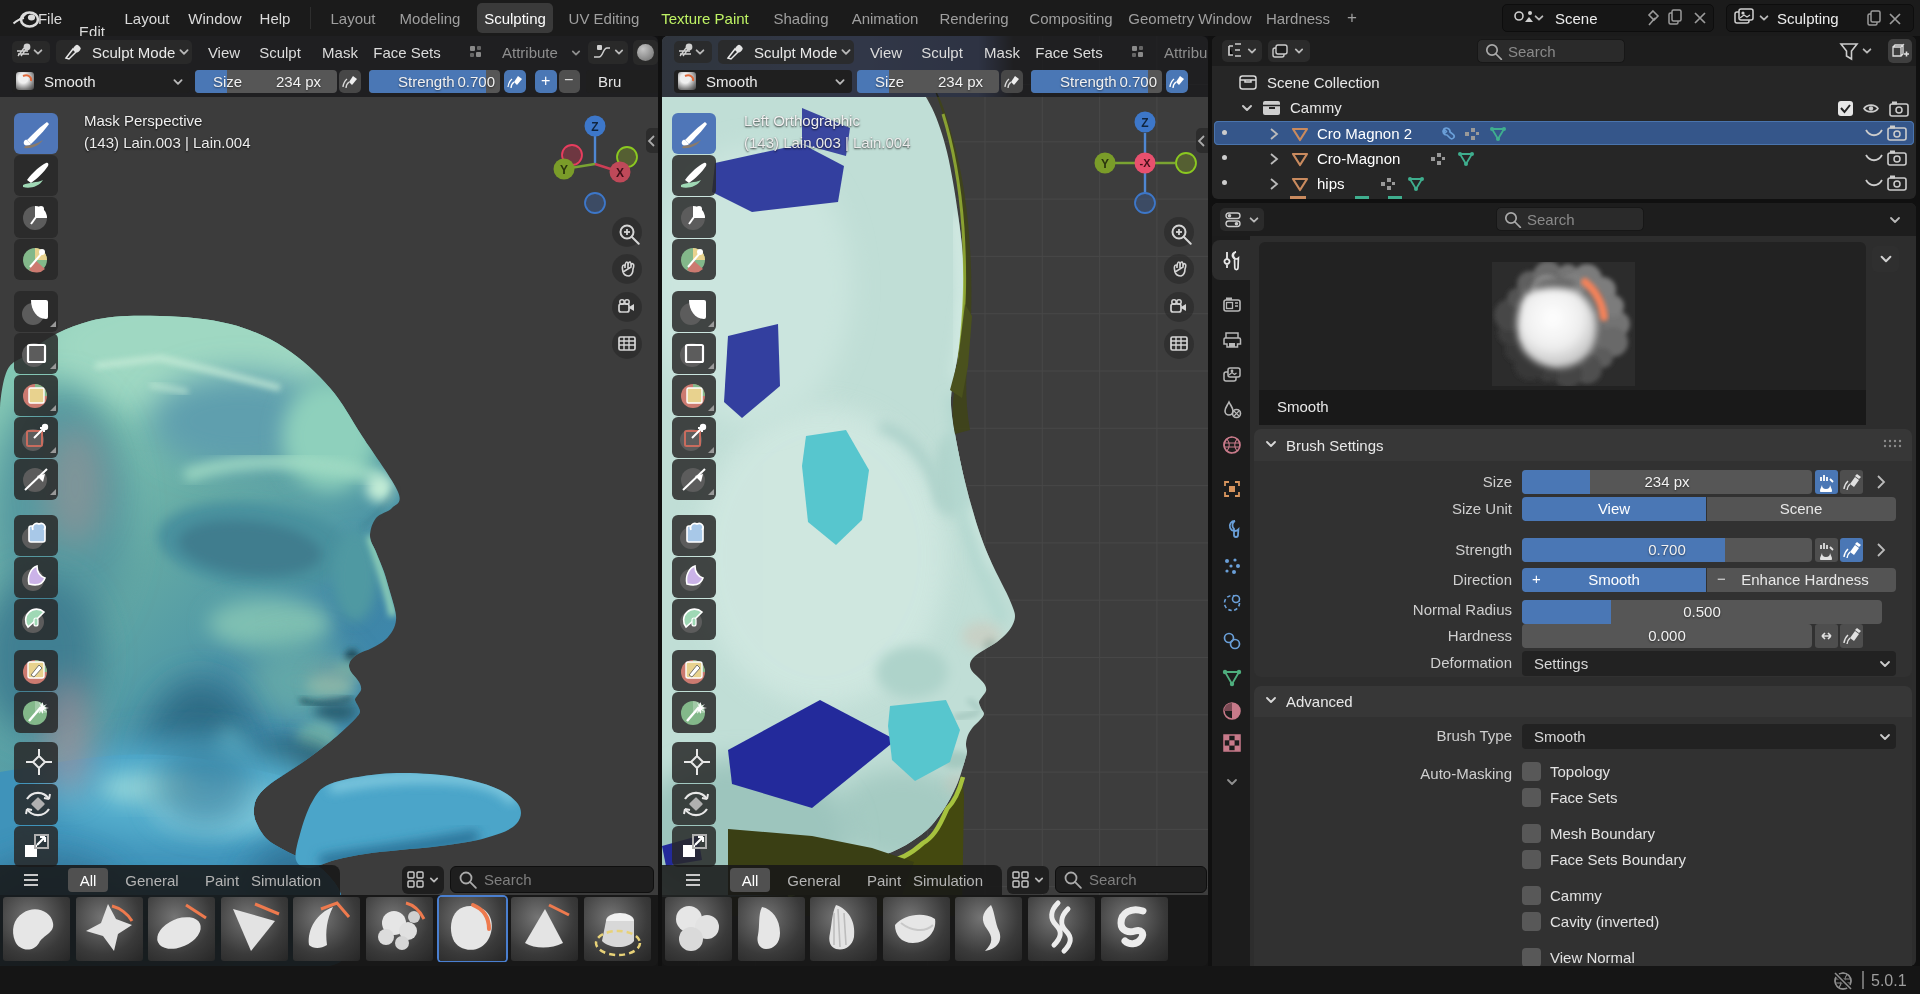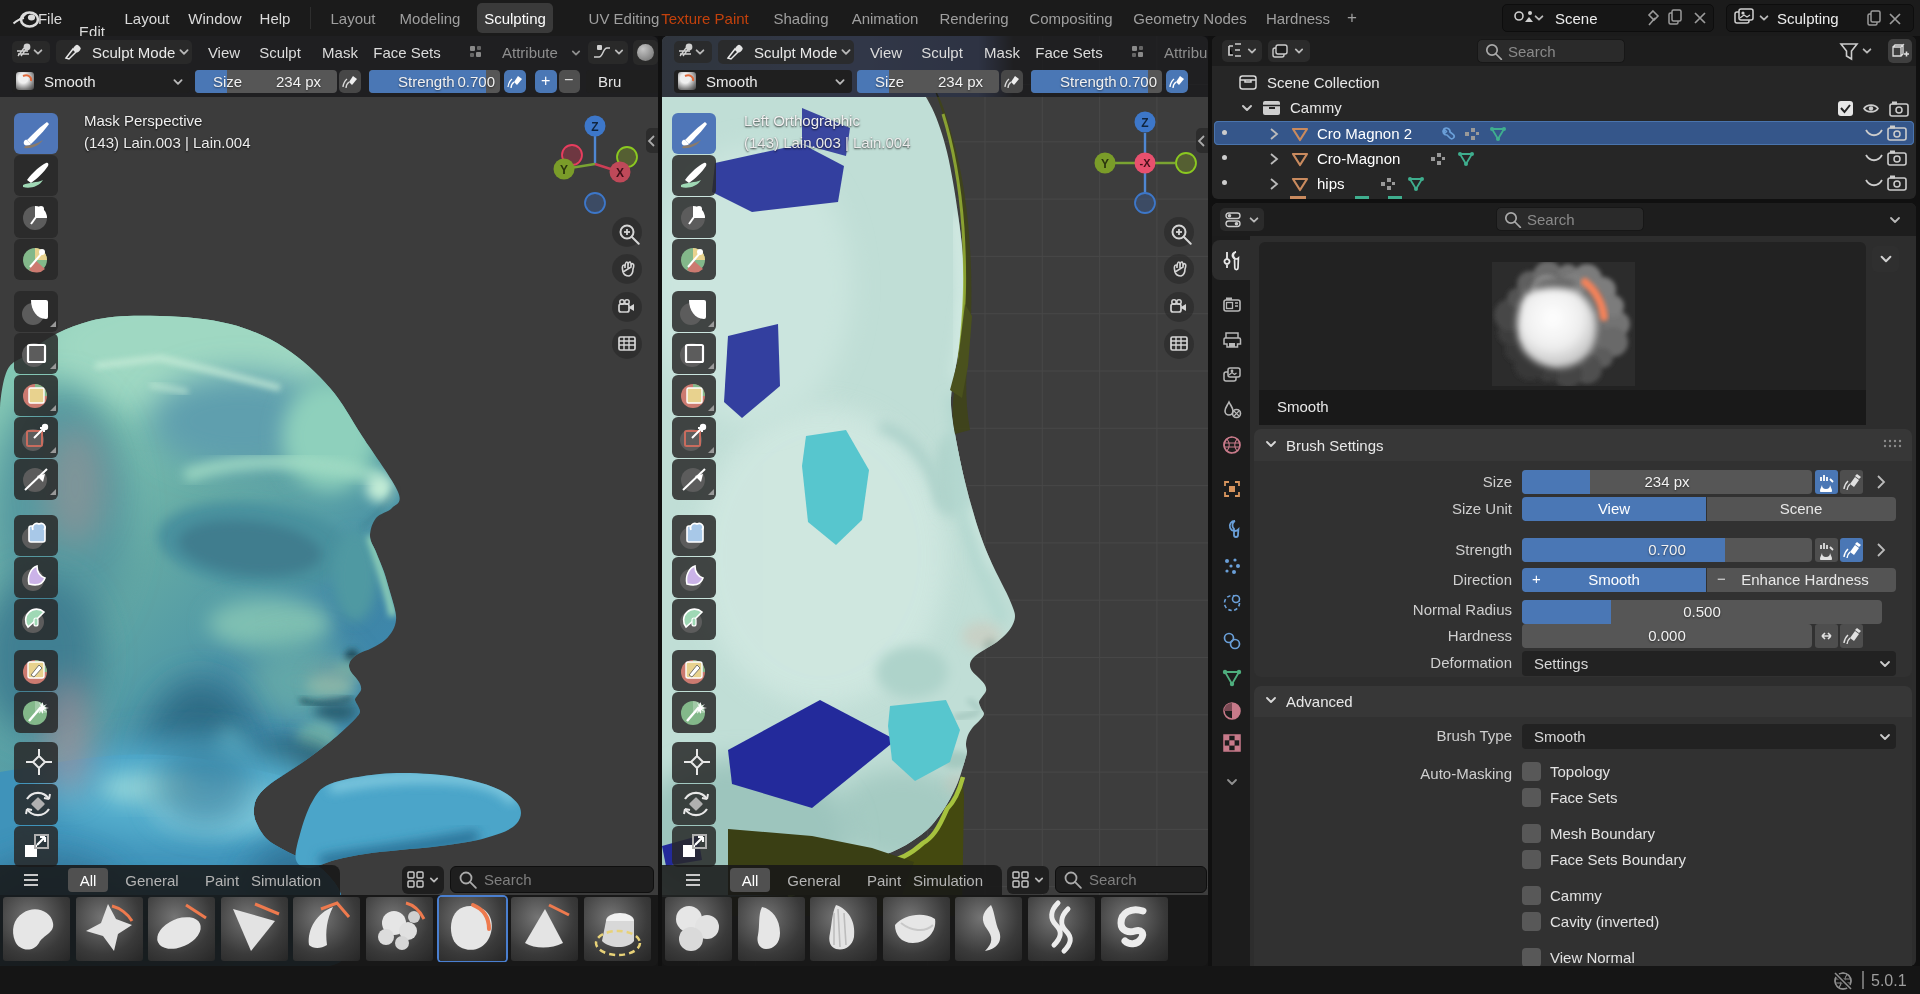--- a/index.html
+++ b/index.html
@@ -24,27 +24,27 @@
 <div class="tx" style="left:50px;top:10px;transform:translateX(-50%);color:#dadada;">File</div>
 <div class="tx" style="left:92px;top:23px;transform:translateX(-50%);color:#dadada;">Edit</div>
 <div class="tx" style="left:147px;top:10px;transform:translateX(-50%);color:#dadada;">Layout</div>
 <div class="tx" style="left:215px;top:10px;transform:translateX(-50%);color:#dadada;">Window</div>
 <div class="tx" style="left:275px;top:10px;transform:translateX(-50%);color:#dadada;">Help</div>
 <div class="a" style="left:310px;top:7px;width:1px;height:22px;background:#2e2e2e;"></div>
 <div class="tx" style="left:353px;top:10px;transform:translateX(-50%);color:#9f9f9f;">Layout</div>
 <div class="tx" style="left:430px;top:10px;transform:translateX(-50%);color:#9f9f9f;">Modeling</div>
 <div class="a" style="left:477px;top:3px;width:76px;height:30px;background:#3a3a3a;border-radius:5px;"></div>
 <div class="tx" style="left:515px;top:10px;transform:translateX(-50%);color:#fdfdfd;">Sculpting</div>
-<div class="tx" style="left:624px;top:10px;transform:translateX(-50%);color:#9f9f9f;">UV Editing</div>
-<div class="tx" style="left:705px;top:10px;transform:translateX(-50%);color:#c2410c;">Texture Paint</div>
+<div class="tx" style="left:604px;top:10px;transform:translateX(-50%);color:#9f9f9f;">UV Editing</div>
+<div class="tx" style="left:705px;top:10px;transform:translateX(-50%);color:#bef264;">Texture Paint</div>
 <div class="tx" style="left:801px;top:10px;transform:translateX(-50%);color:#9f9f9f;">Shading</div>
 <div class="tx" style="left:885px;top:10px;transform:translateX(-50%);color:#9f9f9f;">Animation</div>
 <div class="tx" style="left:974px;top:10px;transform:translateX(-50%);color:#9f9f9f;">Rendering</div>
 <div class="tx" style="left:1071px;top:10px;transform:translateX(-50%);color:#9f9f9f;">Compositing</div>
-<div class="tx" style="left:1190px;top:10px;transform:translateX(-50%);color:#9f9f9f;">Geometry Nodes</div>
+<div class="tx" style="left:1190px;top:10px;transform:translateX(-50%);color:#9f9f9f;">Geometry Window</div>
 <div class="tx" style="left:1298px;top:10px;transform:translateX(-50%);color:#9f9f9f;">Hardness</div>
 <div class="tx" style="left:1352px;top:8px;transform:translateX(-50%);color:#9f9f9f;font-size:17px;">+</div>
 <div class="a" style="left:1502px;top:4px;width:212px;height:28px;background:#161616;border:1px solid #0d0d0d;border-radius:5px;"></div>
 <div class="a" style="left:1506px;top:4px;"><svg width="40" height="28" viewBox="0 0 40 28" style="">
       <circle cx="13" cy="12" r="4" fill="none" stroke="#cfcfcf" stroke-width="1.6"></circle>
       <path d="M19,18 l4,-5 4,5 z" fill="#cfcfcf"></path>
       <circle cx="24" cy="9" r="2" fill="#cfcfcf"></circle>
       <path d="M29.6,12.3 L33,15.7 L36.4,12.3" fill="none" stroke="#b8b8b8" stroke-width="1.8" stroke-linecap="round" stroke-linejoin="round"></path>
     </svg></div>
 <div class="tx" style="left:1555px;top:10px;color:#ededed;">Scene</div>

